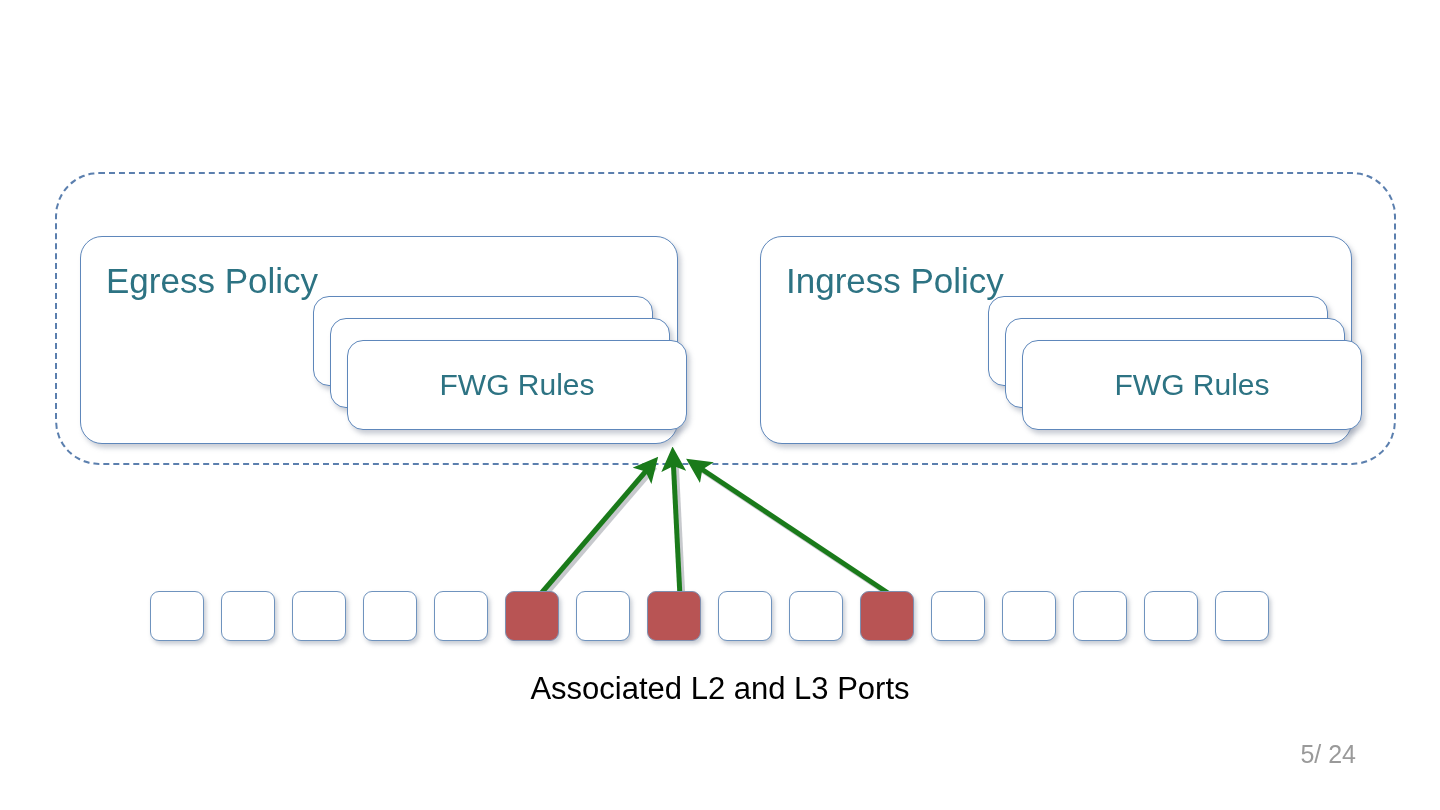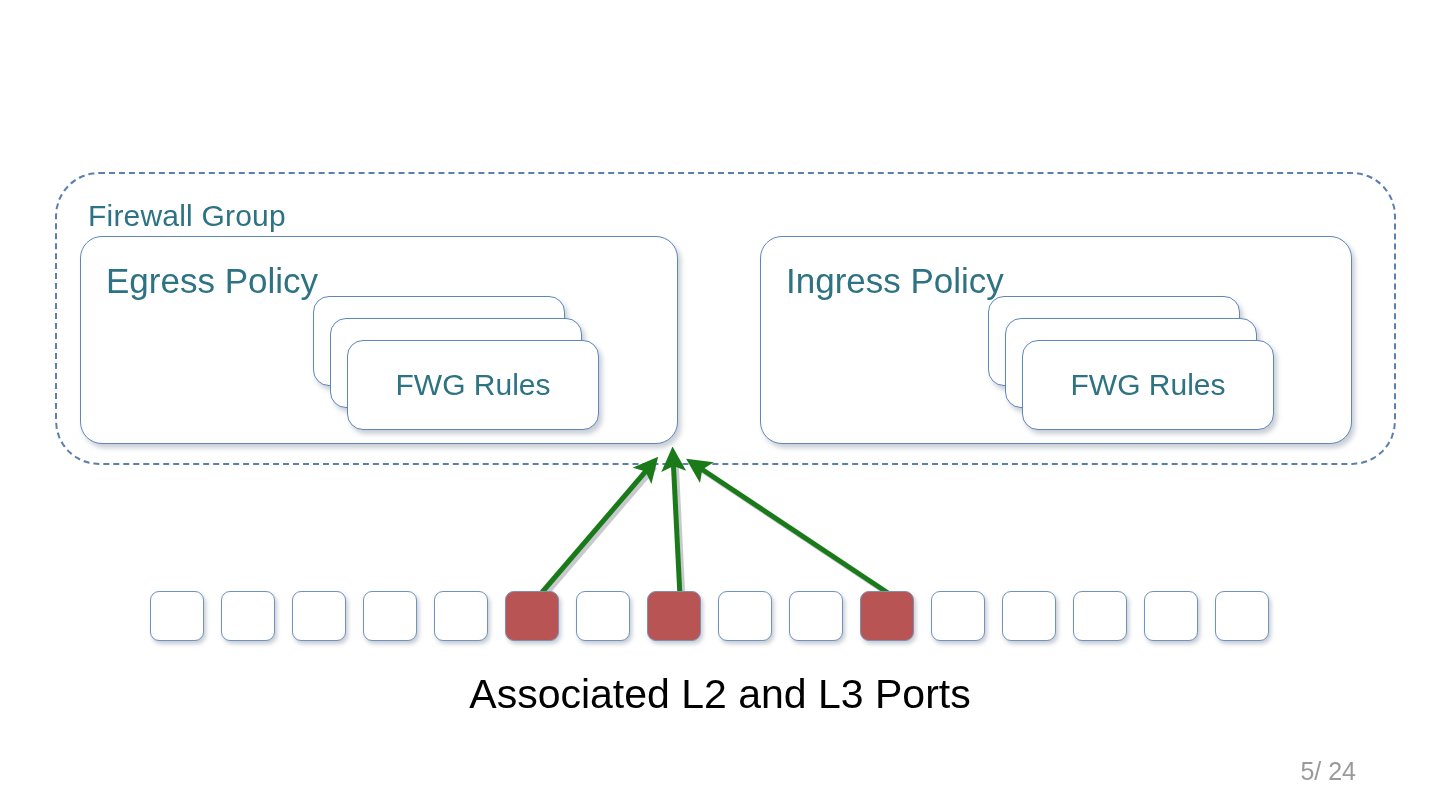--- a/index.html
+++ b/index.html
@@ -63,21 +63,21 @@
   
   .rule-stack {
     position: absolute;
     width: 320px;
     height: 134px;
   }
   #egress-stack  { left: 313px; top: 296px; }
   #ingress-stack { left: 988px; top: 296px; }
   .rule-card {
     position: absolute;
-    width: 252px;
+    width: 340px;
     height: 90px;
     border: 1.6px solid #5e87bb;
     border-radius: 16px;
     background: #ffffff;
     box-sizing: border-box;
     box-shadow: 3px 4px 5px rgba(120,130,150,.40);
   }
   .rule-card.c0 { left: 0px;  top: 0px;  }
   .rule-card.c1 { left: 17px; top: 22px; }
   .rule-card.c2 { left: 34px; top: 44px; }
@@ -125,41 +125,40 @@
     border-color: #7e8fb0;
   }
 
   
   #ports-caption {
     position: absolute;
     left: 0;
     top: 671px;
     width: 1440px;
     text-align: center;
-    font-size: 41px;
+    font-size: 31px;
     color: #000000;
   }
 
   
   #page-number {
     position: absolute;
     right: 84px;
-    top: 757px;
+    top: 740px;
     font-size: 25px;
     color: #9a9a9a;
     white-space: nowrap;
   }
 </style>
 </head>
 <body>
 
 <div id="slide">
 
   <div class="fw-group"></div>
-  <div class="fw-group-label">Firewall Group</div>
 
   <div class="policy-box" id="egress-box"></div>
   <div class="policy-label" id="egress-lbl">Egress Policy</div>
   <div class="rule-stack" id="egress-stack">
     <div class="rule-card c0"></div>
     <div class="rule-card c1"></div>
     <div class="rule-card c2">
       <span class="rule-card-label">FWG Rules</span>
     </div>
   </div>

